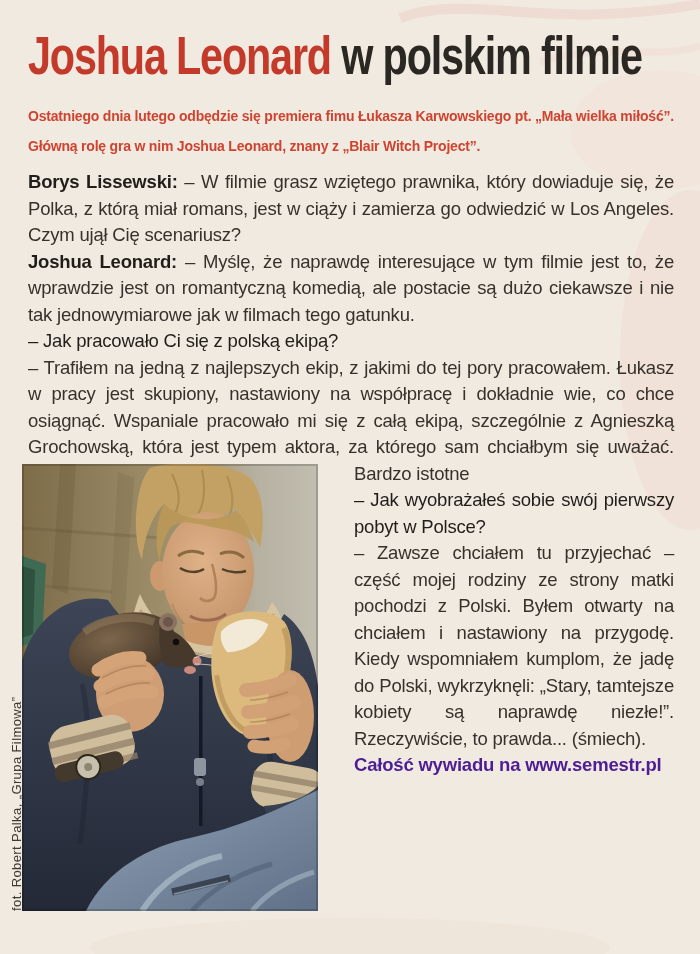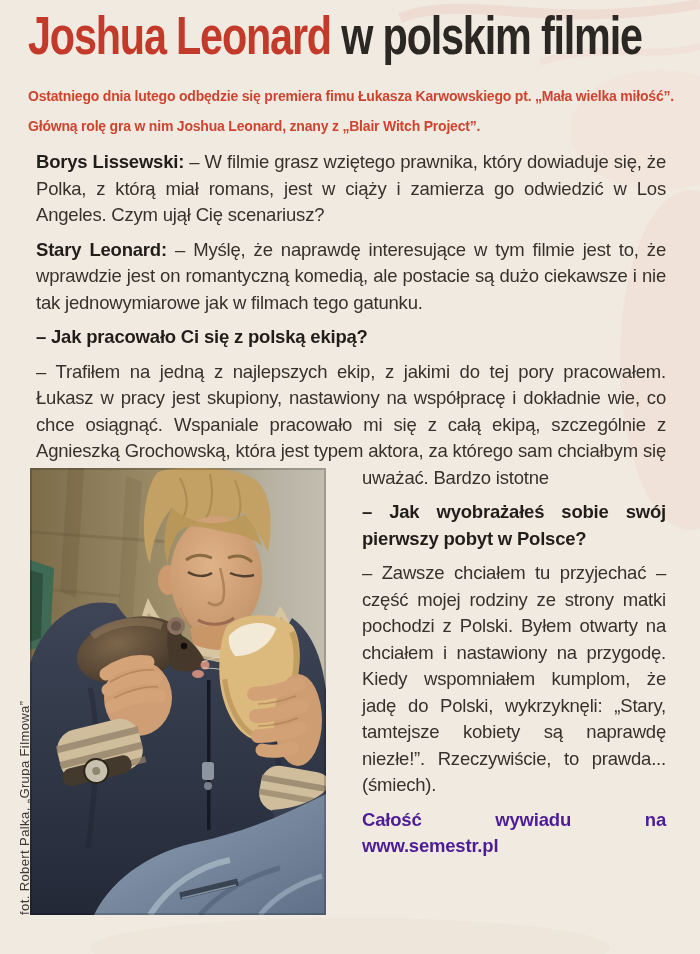--- a/index.html
+++ b/index.html
@@ -3,21 +3,21 @@
 <meta charset="utf-8">
 <style>
   html,body{margin:0;padding:0;}
   body{
     width:700px;height:954px;overflow:hidden;position:relative;
     background:#f1eae1;
     font-family:"Liberation Sans",sans-serif;
   }
   .page{
     position:absolute;inset:0;
-    padding:8px 26px 0 28px;
+    padding:28px 26px 0 28px;
     box-sizing:border-box;
   }
   .bleed{position:absolute;inset:0;pointer-events:none;z-index:0;}
   .content{position:relative;z-index:1;}
 
   .title{
     margin:0;
     white-space:nowrap;
     font-size:53px;
     line-height:56px;
@@ -39,23 +39,23 @@
     text-align:justify;
   }
 
   .body-text{
     font-size:18.5px;
     line-height:26.5px;
     letter-spacing:-.2px;
     color:#36322b;
     text-align:justify;
   }
-  .body-text p{margin:8px;}
+  .body-text p{margin:0;}
   .body-text b{color:#211e1a;}
-  .bq{font-weight:bold;color:#211e1a;}
+  .bq{font-weight:normal;color:#211e1a;}
   .footer-line{font-weight:bold;color:#4c1d95;}
 
   .photo-float{
     float:left;
     display:block;
     width:316px;height:447px;
     margin:3px 36px 0 -26px;
     position:relative;
   }
   .photo-credit{
@@ -90,21 +90,21 @@
   <div class="content">
 
     <h1 class="title"><span class="t-red">Joshua Leonard</span> <span class="t-dark">w polskim filmie</span></h1>
 
     <p class="lead">Ostatniego dnia lutego odbędzie się premiera fimu Łukasza Karwowskiego pt. „Mała wielka miłość”. Główną rolę gra w nim Joshua Leonard, znany z „Blair Witch Project”.</p>
 
     <div class="body-text">
 
       <p><b>Borys Lissewski:</b> <span>– W filmie grasz wziętego prawnika, który dowiaduje się, że Polka, z którą miał romans, jest w ciąży i zamierza go odwiedzić w Los Angeles. Czym ujął Cię scenariusz?</span></p>
 
-      <p><b>Stary Leonard:</b> <span>– Myślę, że naprawdę interesujące w tym filmie jest to, że wprawdzie jest on romantyczną komedią, ale postacie są dużo ciekawsze i nie tak jednowymiarowe jak w filmach tego gatunku.</span></p>
+      <p><b>Joshua Leonard:</b> <span>– Myślę, że naprawdę interesujące w tym filmie jest to, że wprawdzie jest on romantyczną komedią, ale postacie są dużo ciekawsze i nie tak jednowymiarowe jak w filmach tego gatunku.</span></p>
 
       <p class="bq">– Jak pracowało Ci się z polską ekipą?</p>
 
       <p>
         <span>– Trafiłem na jedną z najlepszych ekip, z jakimi do tej pory pracowałem. Łukasz w pracy jest skupiony, nastawiony na współpracę i dokładnie wie, co chce osiągnąć. Wspaniale pracowało mi się z całą ekipą, szczególnie z Agnieszką Grochowską, która jest typem aktora, za którego sam chciałbym się uważać. Bardzo istotne</span>
         <span class="photo-float">
           <span class="photo-credit">fot. Robert Palka, „Grupa Filmowa”</span>
           <svg class="photo-svg" viewBox="0 0 296 447" preserveAspectRatio="none" aria-hidden="true">
             <defs>
               <linearGradient id="wallG" x1="0" y1="0" x2="1" y2="0">

